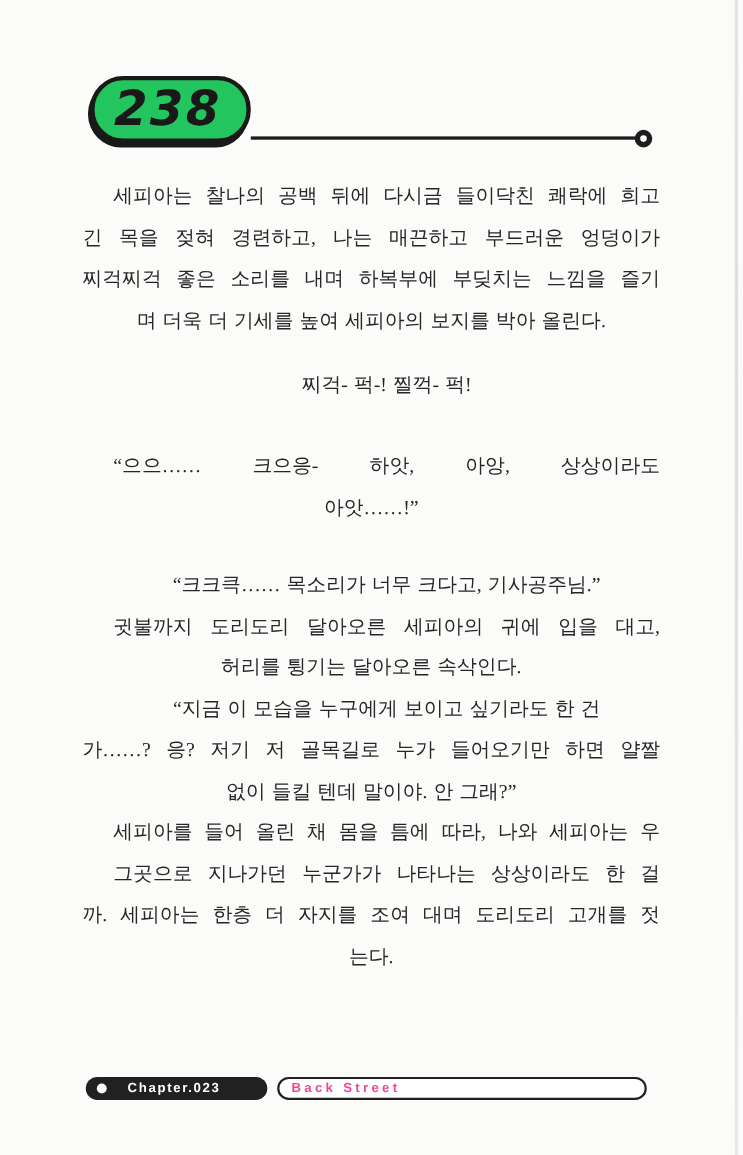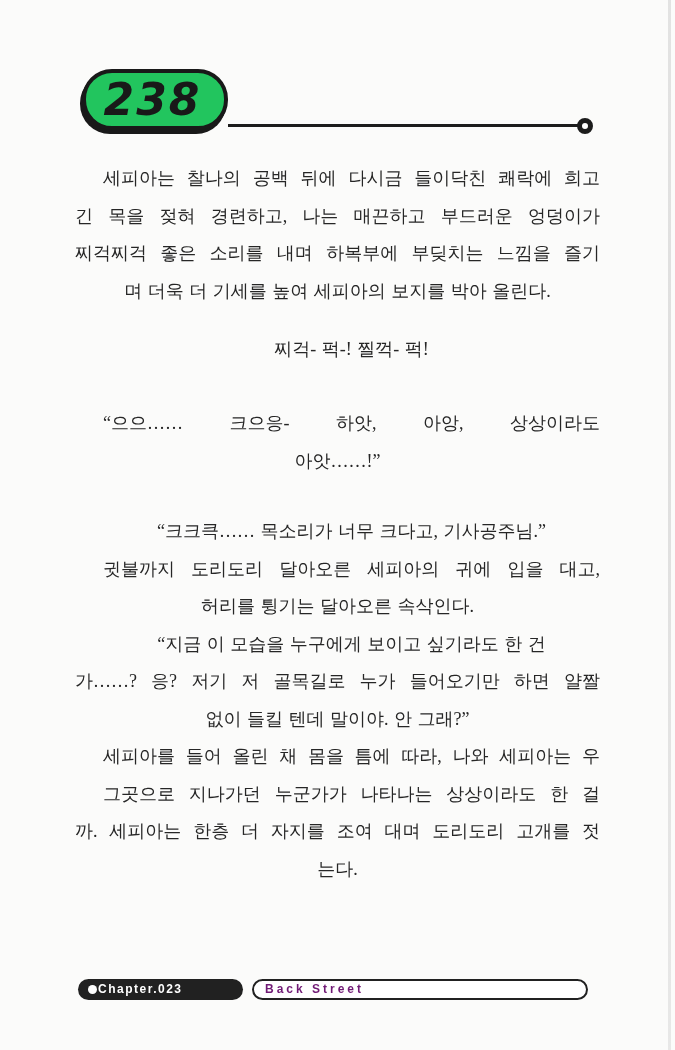--- a/index.html
+++ b/index.html
@@ -71,30 +71,30 @@
     display: flex; align-items: center;
   }
   #chapter-pill .dot {
     width: 9px; height: 9px; border-radius: 50%;
     background: #fdfdfd; margin-left: 10px; flex: none;
   }
   #chapter-pill .label {
     color: #fff;
     font-family: "Liberation Sans", sans-serif;
     font-weight: 700; font-size: 12px; letter-spacing: 1.5px;
-    margin-left: 1px; line-height: 21px;
+    margin-left: 19px; line-height: 21px;
   }
   #section-pill {
     position: absolute; left: 252px; top: 979px;
     width: 336px; height: 21px; box-sizing: border-box;
     background: #fff; border: 2px solid #212121; border-radius: 11px;
     display: flex; align-items: center;
   }
   #section-pill .label {
-    color: #701a75;
+    color: #ec4899;
     font-family: "Liberation Sans", sans-serif;
     font-weight: 700; font-size: 12px; letter-spacing: 3px;
     margin-left: 11px; line-height: 17px;
   }
 </style>
 </head>
 <body>
 
 <div id="page">
 

